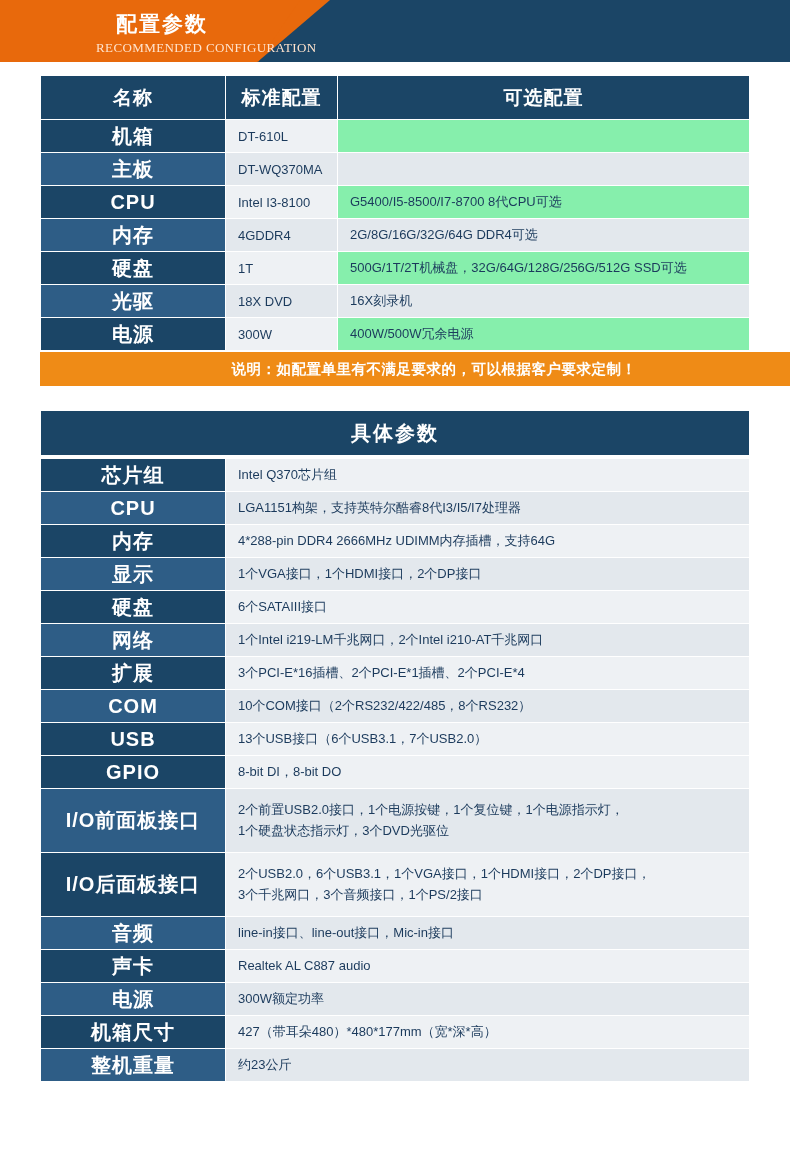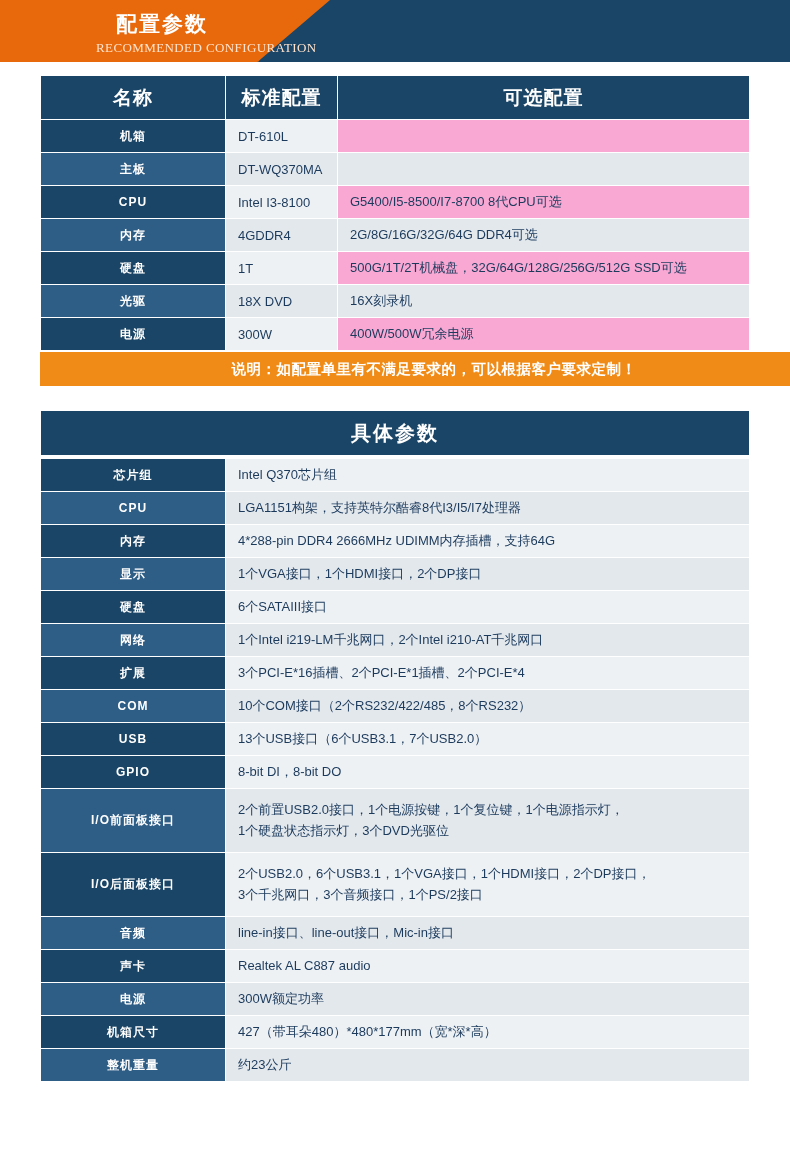--- a/index.html
+++ b/index.html
@@ -90,33 +90,33 @@
     font-size: 13px;
     border: 1px solid #ffffff;
     vertical-align: middle;
   }
   td.name {
     width: 185px;
     background: #1b4566;
     color: #ffffff;
     text-align: center;
     font-weight: bold;
-    font-size: 12px;
+    font-size: 20px;
     letter-spacing: 1px;
   }
   td.name.alt { background: #2e5d86; }
   td.val {
     width: 112px;
     background: #eef1f4;
     color: #1b3a5c;
     padding-left: 12px;
   }
   td.val.alt { background: #e3e8ed; }
   td.opt {
-    background: #f9a8d4;
+    background: #86efac;
     color: #1b3a5c;
     padding-left: 12px;
   }
   td.opt.alt { background: #e3e8ed; }
 
   
   .note {
     width: 788px;
     height: 34px;
     margin-top: 1px;

